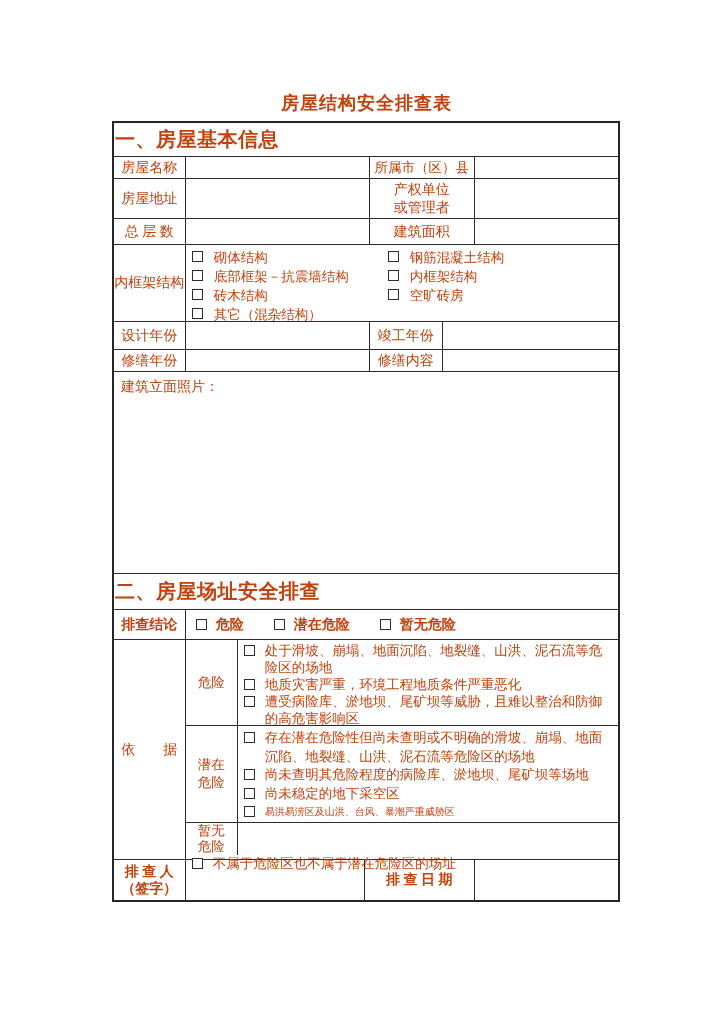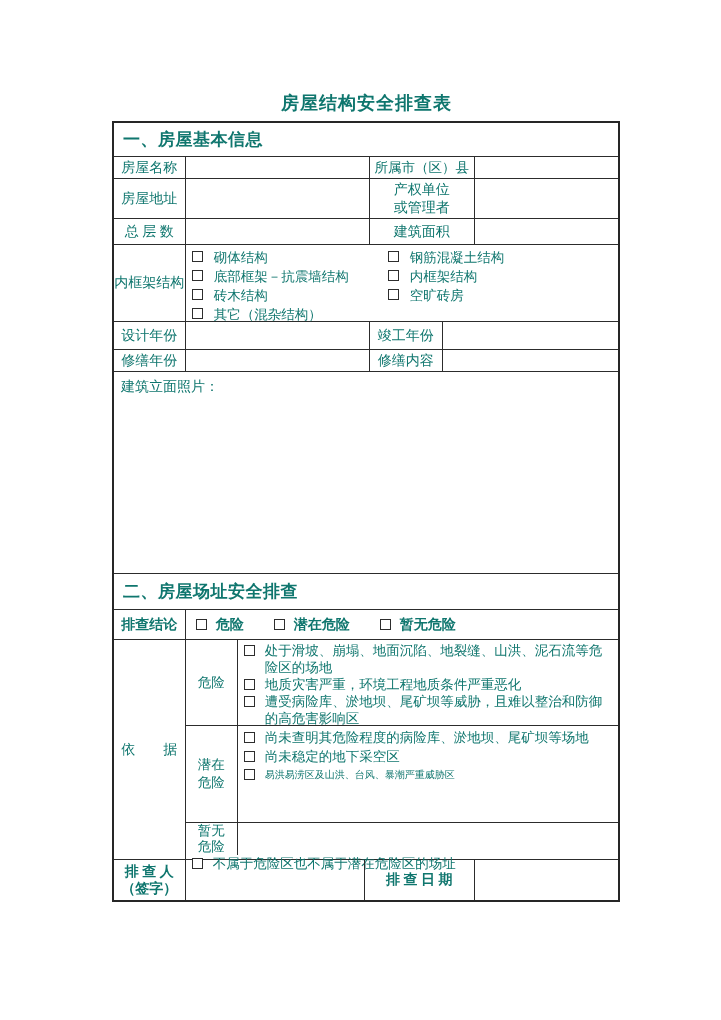--- a/index.html
+++ b/index.html
@@ -1,40 +1,40 @@
 <!DOCTYPE html>
 <html><head>
 <meta charset="utf-8">
 <style>
   * { margin:0; padding:0; box-sizing:border-box; }
   body { background:#e8e8e8; }
   .page {
     position:relative; width:721px; height:1020px; background:#ffffff;
-    font-family:"Liberation Serif", serif; color:#0f766e; overflow:hidden;
+    font-family:"Liberation Serif", serif; color:#c2410c; overflow:hidden;
     margin:0 auto;
   }
   .doc-title {
     position:absolute; left:113px; top:91px; width:507px;
     text-align:center; font-size:18px; font-weight:bold; letter-spacing:1px;
   }
   .form-table {
     position:absolute; left:112px; top:121px; width:508px;
     border:2px solid #262626; background:#fff;
   }
   .trow { display:flex; border-bottom:1px solid #2c2c2c; align-items:stretch; }
   .trow:last-child { border-bottom:none; }
   .tcell { border-right:1px solid #2c2c2c; position:relative; }
   .tcell.last { border-right:none; }
   .lbl {
     display:flex; align-items:center; justify-content:center;
     font-size:14px; text-align:center; line-height:18px; white-space:pre-line;
   }
   .sec-header {
-    display:flex; align-items:center; padding-left:9px;
-    font-size:17px; font-weight:bold; letter-spacing:0.5px;
+    display:flex; align-items:center; padding-left:1px;
+    font-size:20px; font-weight:bold; letter-spacing:0.5px;
   }
   .bold { font-weight:bold; }
   .cbx {
     display:inline-block; width:11px; height:11px; border:1.5px solid #2d2d2d;
     background:#fff; flex:0 0 auto;
   }
   .opt { display:flex; align-items:flex-start; }
   .opt .cbx { margin-right:11px; margin-top:3px; }
   .opt .opt-text { font-size:13.5px; line-height:19px; }
   .conclusion-opts { display:flex; align-items:center; font-size:14px; font-weight:bold; padding-left:10px; }
@@ -174,20 +174,24 @@
               </div>
           </div>
         </div>
 
         <div style="display:flex; height:98px; border-bottom:1px solid #2c2c2c;">
           <div class="tcell lbl basis-sub" style="width:52px;">潜在
 危险</div>
           <div style="flex:1; padding:3px 4px 0 6px;">
             <div class="citem">
                 <span class="cbx"></span>
+                <span style="font-size:13.5px; line-height:18.5px;">存在潜在危险性但尚未查明或不明确的滑坡、崩塌、地面沉陷、地裂缝、山洪、泥石流等危险区的场地</span>
+              </div>
+            <div class="citem">
+                <span class="cbx"></span>
                 <span style="font-size:13.5px; line-height:18.5px;">尚未查明其危险程度的病险库、淤地坝、尾矿坝等场地</span>
               </div>
             <div class="citem">
                 <span class="cbx"></span>
                 <span style="font-size:13.5px; line-height:18.5px;">尚未稳定的地下采空区</span>
               </div>
             <div class="citem">
                 <span class="cbx"></span>
                 <span style="font-size:10px; line-height:18.5px;">易洪易涝区及山洪、台风、暴潮严重威胁区</span>
               </div>

